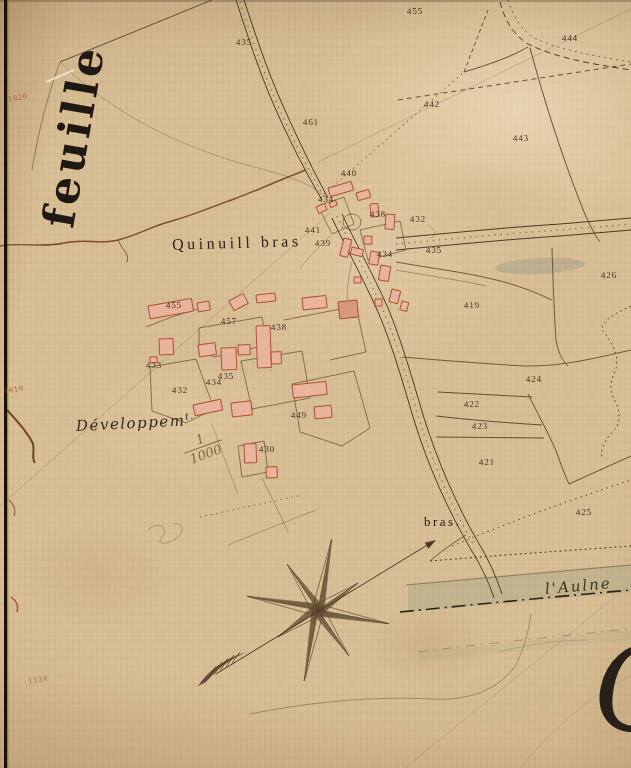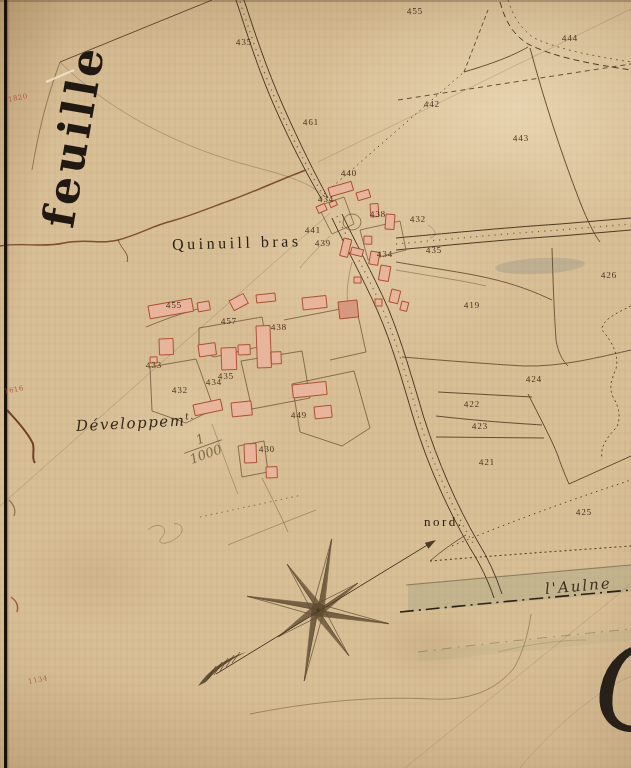--- a/index.html
+++ b/index.html
@@ -246,21 +246,21 @@
 
   <div class="abs" id="edge-line"></div>
 
   <div class="abs feuille">feuille</div>
   <div class="abs place-name">Quinuill bras</div>
   <div class="abs inset-label"><span>Développem</span><sup>t.</sup></div>
   <div class="abs scale-frac">
     <div class="num">1</div>
     <div class="den">1000</div>
   </div>
-  <div class="abs north-label">nord.</div>
+  <div class="abs north-label">bras.</div>
   <div class="abs river-label">l'Aulne</div>
   <div class="abs corner-letter">C</div>
 
   <div class="abs" id="parcel-layer" style="left:0;top:0;width:631px;height:768px;">
       <span class="parcel" style="left: 407px; top: 6px;">455</span>
       <span class="parcel" style="left: 236px; top: 37px;">435</span>
       <span class="parcel" style="left: 562px; top: 33px;">444</span>
       <span class="parcel" style="left: 424px; top: 99px;">442</span>
       <span class="parcel" style="left: 303px; top: 117px;">461</span>
       <span class="parcel" style="left: 513px; top: 133px;">443</span>

